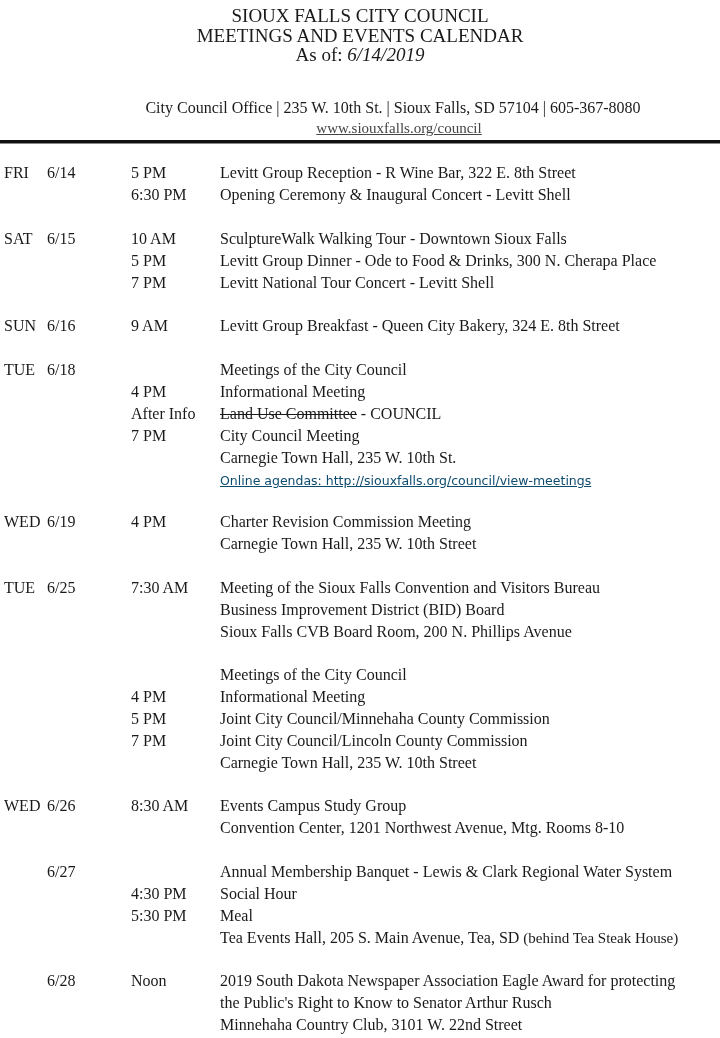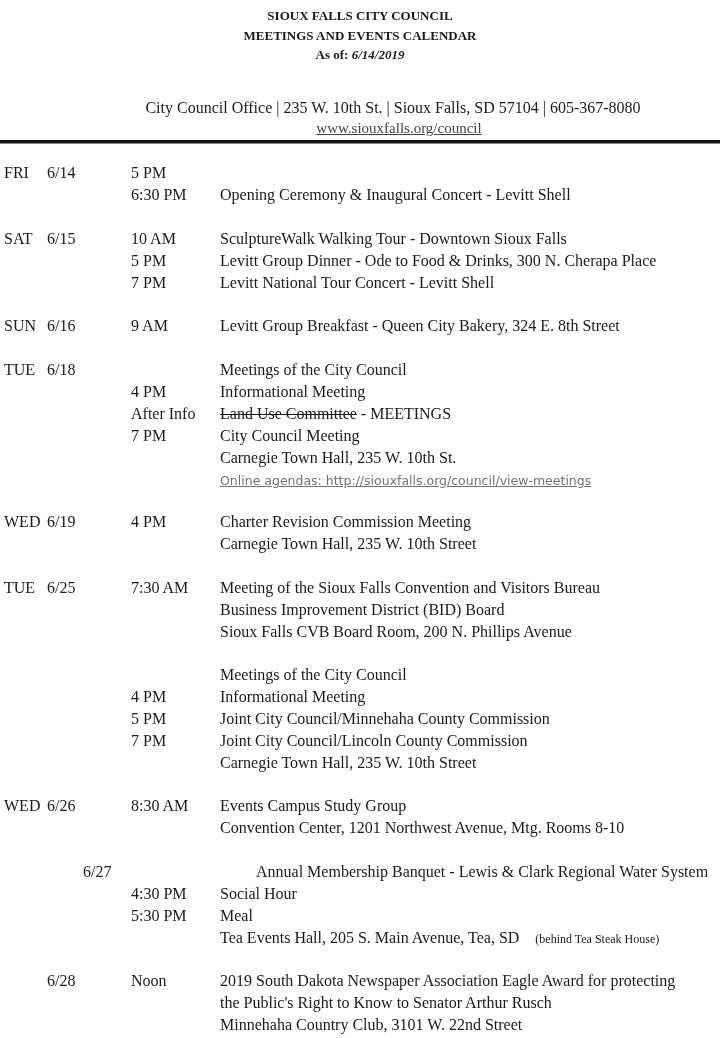--- a/index.html
+++ b/index.html
@@ -1,52 +1,53 @@
 <!DOCTYPE html>
 <html><head>
 <meta charset="utf-8">
 <style>
   html, body { margin: 0; padding: 0; background: #ffffff; }
   body {
     width: 720px; height: 1038px; overflow: hidden; position: relative;
     font-family: "Liberation Serif", "DejaVu Serif", serif; color: #1a1a1a;
   }
-  .hdr { position: absolute; left: 0; width: 720px; text-align: center; font-weight: bold; font-size: 13px; line-height: 20px; }
+  .hdr { position: absolute; left: 0; width: 720px; text-align: center; font-weight: normal; font-size: 19px; line-height: 20px; }
   .hdr1 { top: 6px; }
   .hdr2 { top: 26px; }
   .hdr3 { top: 45px; }
   .hdr3 .date { font-style: italic; }
   .office { position: absolute; left: 0; width: 786px; top: 98px; text-align: center; font-size: 16px; line-height: 20px; }
   .weblink { position: absolute; left: 0; width: 798px; top: 119px; text-align: center; font-size: 15px; line-height: 18px; color: #444; text-decoration: underline; }
   .rule { position: absolute; left: 0; width: 720px; top: 140px; height: 3px; background: #111; border-bottom: 1px solid #888; }
 
   .row { position: absolute; left: 0; width: 664px; height: 22px; font-size: 16px; line-height: 22px; white-space: nowrap; }
   .c-day { position: absolute; left: 4px; }
   .c-date { position: absolute; left: 47px; }
   .c-time { position: absolute; left: 131px; }
   .c-desc { position: absolute; left: 220px; }
   .strike { text-decoration: line-through; }
-  .small { font-size: 12px; margin-left: 12px; }
-  .agenda { font-family: "DejaVu Sans", "Liberation Sans", sans-serif; font-size: 12.5px; color: #737373; text-decoration: underline; }
+  .small { font-size: 15px; }
+  .agenda { font-family: "DejaVu Sans", "Liberation Sans", sans-serif; font-size: 12.5px; color: #0c4a6e; text-decoration: underline; }
 </style>
 </head>
 <body>
 
 <div class="hdr hdr1">SIOUX FALLS CITY COUNCIL</div>
 <div class="hdr hdr2">MEETINGS AND EVENTS CALENDAR</div>
 <div class="hdr hdr3"><span>As of: </span><span class="date">6/14/2019</span></div>
 <div class="office">City Council Office | 235 W. 10th St. | Sioux Falls, SD 57104 | 605-367-8080</div>
 <div class="weblink">www.siouxfalls.org/council </div>
 <div class="rule"></div>
 
 <div id="rows">
     <div class="row" style="top: 162px;">
       <span class="c-day">FRI</span>
       <span class="c-date">6/14</span>
       <span class="c-time">5 PM</span>
+      <span class="c-desc"><span class="">Levitt Group Reception -  R Wine Bar, 322 E. 8th Street</span></span>
     </div>
     <div class="row" style="top: 184px; padding-left: 36px;">
       <span class="c-time">6:30 PM</span>
       <span class="c-desc"><span class="">Opening Ceremony &amp; Inaugural Concert - Levitt Shell</span></span>
     </div>
     <div class="row" style="top: 228px; padding-left: 11px;">
       <span class="c-day">SAT</span>
       <span class="c-date">6/15</span>
       <span class="c-time">10 AM</span>
       <span class="c-desc"><span class="">SculptureWalk Walking Tour - Downtown Sioux Falls</span></span>
@@ -69,21 +70,21 @@
       <span class="c-day">TUE</span>
       <span class="c-date">6/18</span>
       <span class="c-desc"><span class="">Meetings of the City Council</span></span>
     </div>
     <div class="row" style="top: 381px;">
       <span class="c-time">4 PM</span>
       <span class="c-desc"><span class="">Informational Meeting</span></span>
     </div>
     <div class="row" style="top: 403px;">
       <span class="c-time">After Info</span>
-      <span class="c-desc"><span class="strike">Land Use Committee</span><span class=""> - MEETINGS</span></span>
+      <span class="c-desc"><span class="strike">Land Use Committee</span><span class=""> - COUNCIL</span></span>
     </div>
     <div class="row" style="top: 425px;">
       <span class="c-time">7 PM</span>
       <span class="c-desc"><span class="">City Council Meeting</span></span>
     </div>
     <div class="row" style="top: 447px;">
       <span class="c-desc"><span class="">Carnegie Town Hall, 235 W. 10th St.</span></span>
     </div>
     <div class="row" style="top: 469px;">
       <span class="c-desc"><span class="agenda">Online agendas: http://siouxfalls.org/council/view-meetings</span></span>
@@ -129,21 +130,21 @@
     </div>
     <div class="row" style="top: 795px;">
       <span class="c-day">WED</span>
       <span class="c-date">6/26</span>
       <span class="c-time">8:30 AM</span>
       <span class="c-desc"><span class="">Events Campus Study Group</span></span>
     </div>
     <div class="row" style="top: 817px;">
       <span class="c-desc"><span class="">Convention Center, 1201 Northwest Avenue, Mtg. Rooms 8-10</span></span>
     </div>
-    <div class="row" style="top: 861px; margin-left: 36px;">
+    <div class="row" style="top: 861px;">
       <span class="c-date">6/27</span>
       <span class="c-desc"><span class="">Annual Membership Banquet - Lewis &amp; Clark Regional Water System</span></span>
     </div>
     <div class="row" style="top: 883px;">
       <span class="c-time">4:30 PM</span>
       <span class="c-desc"><span class="">Social Hour</span></span>
     </div>
     <div class="row" style="top: 905px;">
       <span class="c-time">5:30 PM</span>
       <span class="c-desc"><span class="">Meal</span></span>

